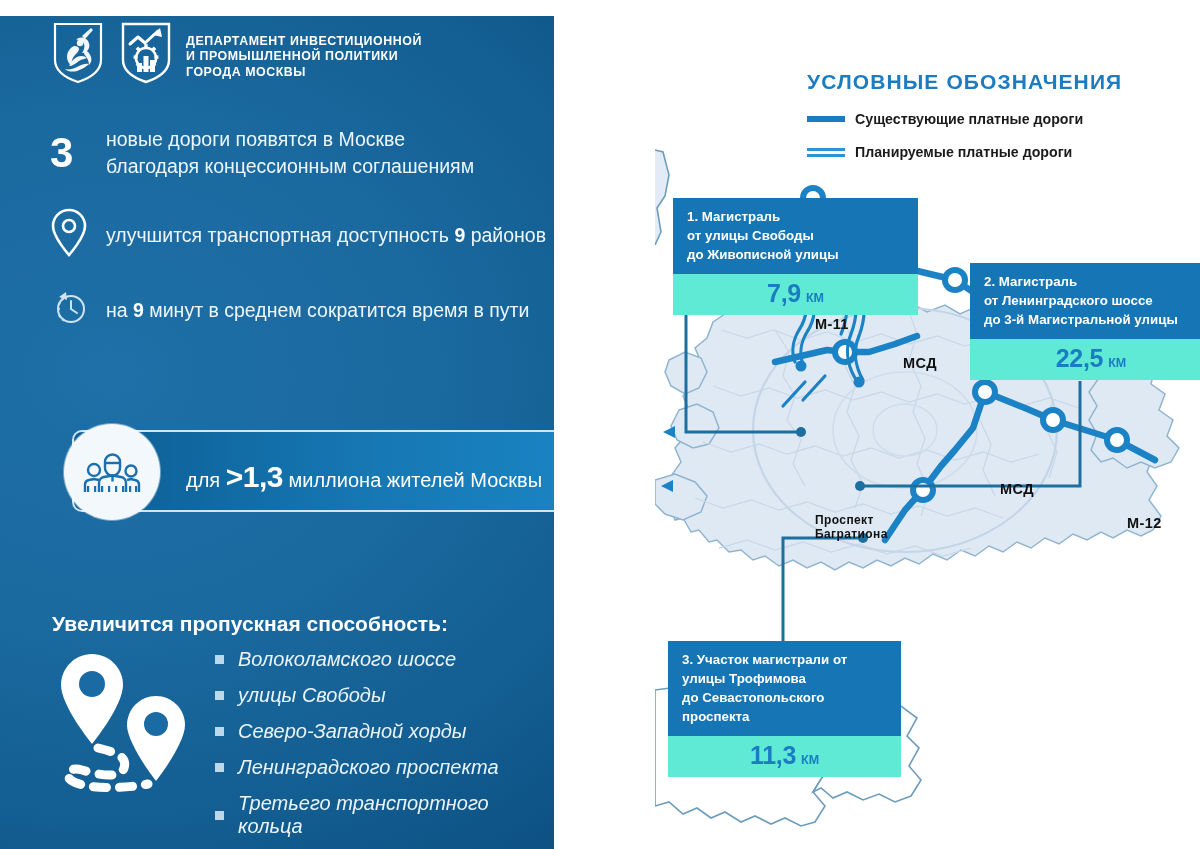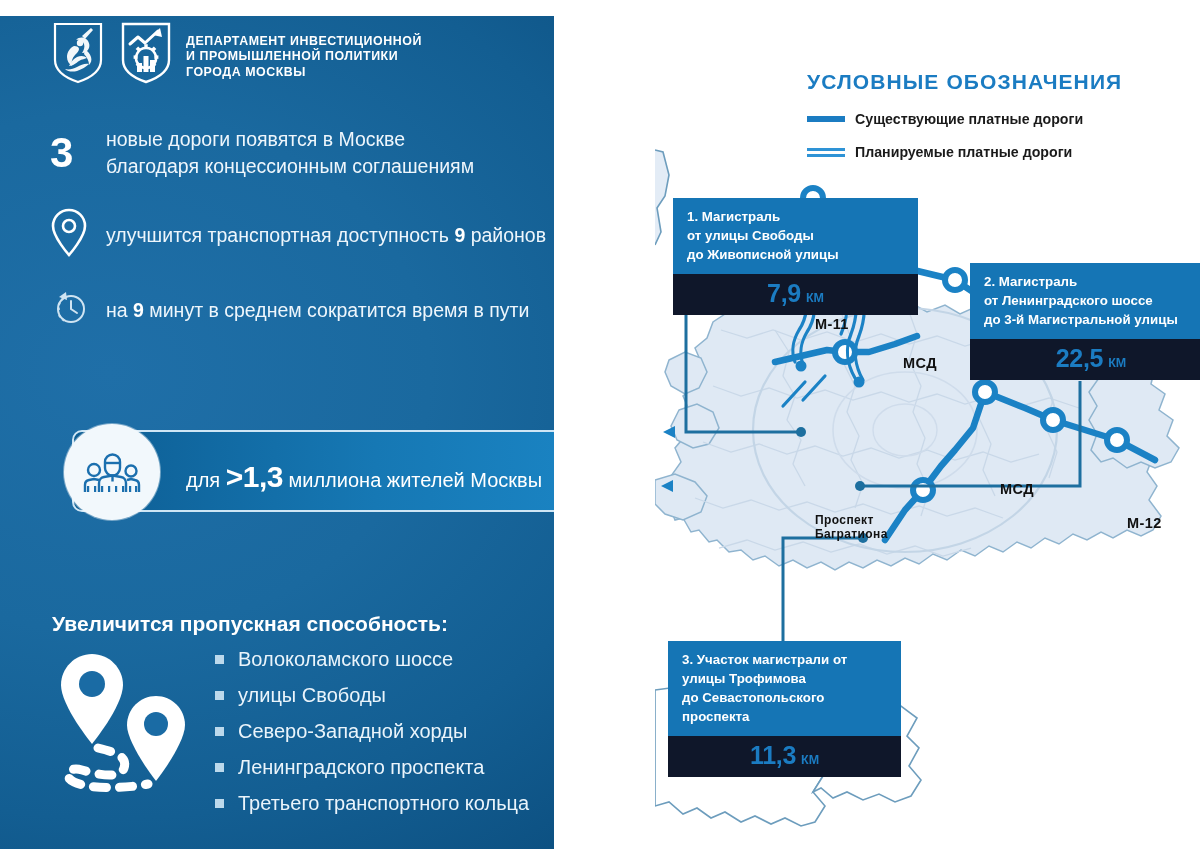--- a/index.html
+++ b/index.html
@@ -64,21 +64,21 @@
   }
   .hl-text .strong { font-size:30px; font-weight:bold; letter-spacing:-0.5px; }
 
   
   .cap-title {
     position:absolute; left:52px; top:596px;
     color:#ffffff; font-size:21px; font-weight:bold;
   }
   .cap-icon { position:absolute; left:52px; top:632px; width:160px; height:160px; }
   .cap-list { position:absolute; left:215px; top:632px; }
-  .cap-list li { list-style:none; display:flex; align-items:center; margin-bottom:13px; }
+  .cap-list li { list-style:none; display:flex; align-items:center; margin-bottom:13px;font-style:italic; }
   .bullet { width:9px; height:9px; background:#bcd9ec; flex:0 0 9px; margin-right:14px; }
   .cap-list .li-text { color:#eaf4fb; font-size:20px; font-weight:300; }
 
   
   .right-panel { position:absolute; left:655px; top:0; width:545px; height:849px; background:#ffffff; }
 
   .legend { position:absolute; left:152px; top:22px; }
   .legend-title { color:#1b7cc2; font-size:21px; font-weight:bold; letter-spacing:1.1px;margin-top:48px; }
   .legend-row { display:flex; align-items:center; margin-top:17px; }
   .legend-label { color:#1a1a1a; font-size:14.2px; font-weight:bold; margin-left:10px; }
@@ -90,21 +90,21 @@
   
   .map-wrap { position:absolute; left:0; top:0; width:545px; height:849px; }
 
   
   .callout { position:absolute; }
   .co-head {
     background:#1575b5; color:#ffffff; font-weight:bold;
     font-size:13.3px; line-height:19px; padding:9px 12px 10px 14px;
   }
   .co-val {
-    background:#0f172a; padding:5px 0 7px 0; text-align:center;
+    background:#5eead4; padding:5px 0 7px 0; text-align:center;
   }
   .co-num { color:#1b7cc2; font-size:25px; font-weight:bold; letter-spacing:-0.3px; }
   .co-unit { color:#1b7cc2; font-size:12.5px; font-weight:bold; margin-left:5px; }
 
   .co1 { left:18px; top:198px; width:245px; }
   .co2 { left:315px; top:263px; width:242px; }
   .co2 .co-val { text-align:center; }
   .co3 { left:13px; top:641px; width:233px; }
 
   

